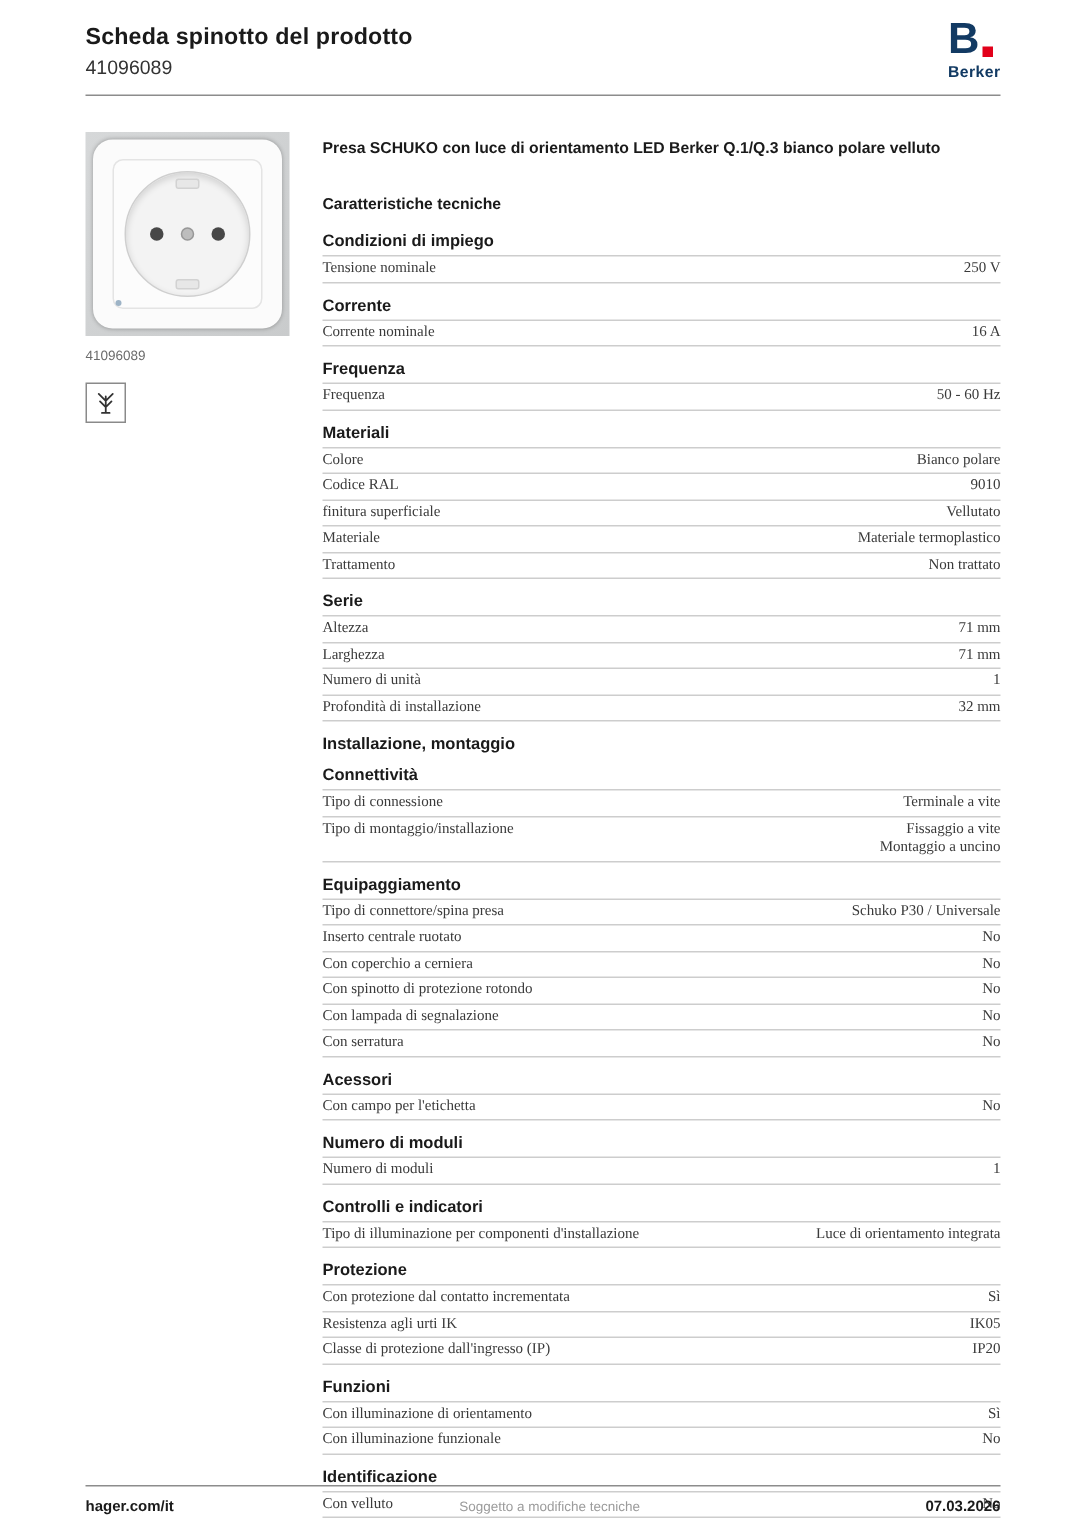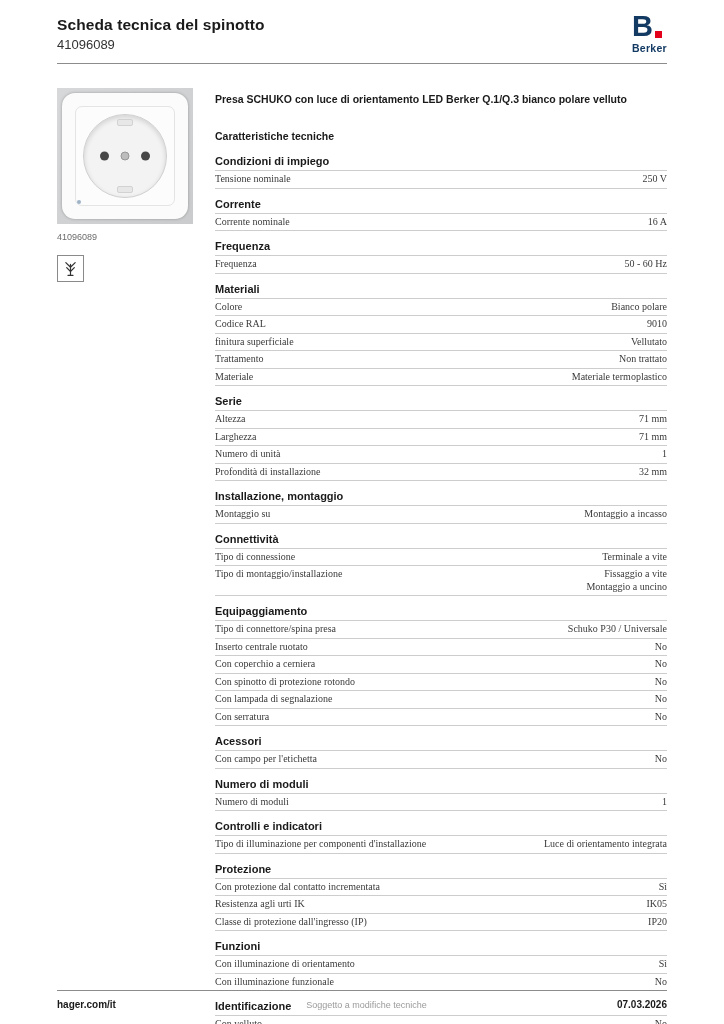--- a/index.html
+++ b/index.html
@@ -55,21 +55,21 @@
   .footer-center { font-size:9px; color:#9b9b9b; }
   .footer-right { font-size:10px; font-weight:bold; color:#1a1a1a; }
 </style>
 </head>
 <body>
 
 <div class="page">
 
   <div class="header">
     <div>
-      <div class="doc-title">Scheda tecnica del spinotto</div>
+      <div class="doc-title">Scheda spinotto del prodotto</div>
       <div class="doc-number">41096089</div>
     </div>
     <div class="logo">
       <div class="logo-b-row">
         <span class="logo-b">B</span>
         <span class="logo-dot"></span>
       </div>
       <div class="logo-brand">Berker</div>
     </div>
   </div>
@@ -138,27 +138,27 @@
               </div>
               <div class="row">
                 <span class="label">Codice RAL</span>
                 <span class="value">9010</span>
               </div>
               <div class="row">
                 <span class="label">finitura superficiale</span>
                 <span class="value">Vellutato</span>
               </div>
               <div class="row">
+                <span class="label">Materiale</span>
+                <span class="value">Materiale termoplastico</span>
+              </div>
+              <div class="row">
                 <span class="label">Trattamento</span>
                 <span class="value">Non trattato</span>
               </div>
-              <div class="row">
-                <span class="label">Materiale</span>
-                <span class="value">Materiale termoplastico</span>
-              </div>
             </div>
           </section>
           <section class="spec-section">
             <h3 class="section-title">Serie</h3>
             <div class="rows">
               <div class="row">
                 <span class="label">Altezza</span>
                 <span class="value">71 mm</span>
               </div>
               <div class="row">
@@ -170,26 +170,20 @@
                 <span class="value">1</span>
               </div>
               <div class="row">
                 <span class="label">Profondità di installazione</span>
                 <span class="value">32 mm</span>
               </div>
             </div>
           </section>
           <section class="spec-section">
             <h3 class="section-title">Installazione, montaggio</h3>
-            <div class="rows">
-              <div class="row">
-                <span class="label">Montaggio su</span>
-                <span class="value">Montaggio a incasso</span>
-              </div>
-            </div>
           </section>
           <section class="spec-section">
             <h3 class="section-title">Connettività</h3>
             <div class="rows">
               <div class="row">
                 <span class="label">Tipo di connessione</span>
                 <span class="value">Terminale a vite</span>
               </div>
               <div class="row">
                 <span class="label">Tipo di montaggio/installazione</span>

